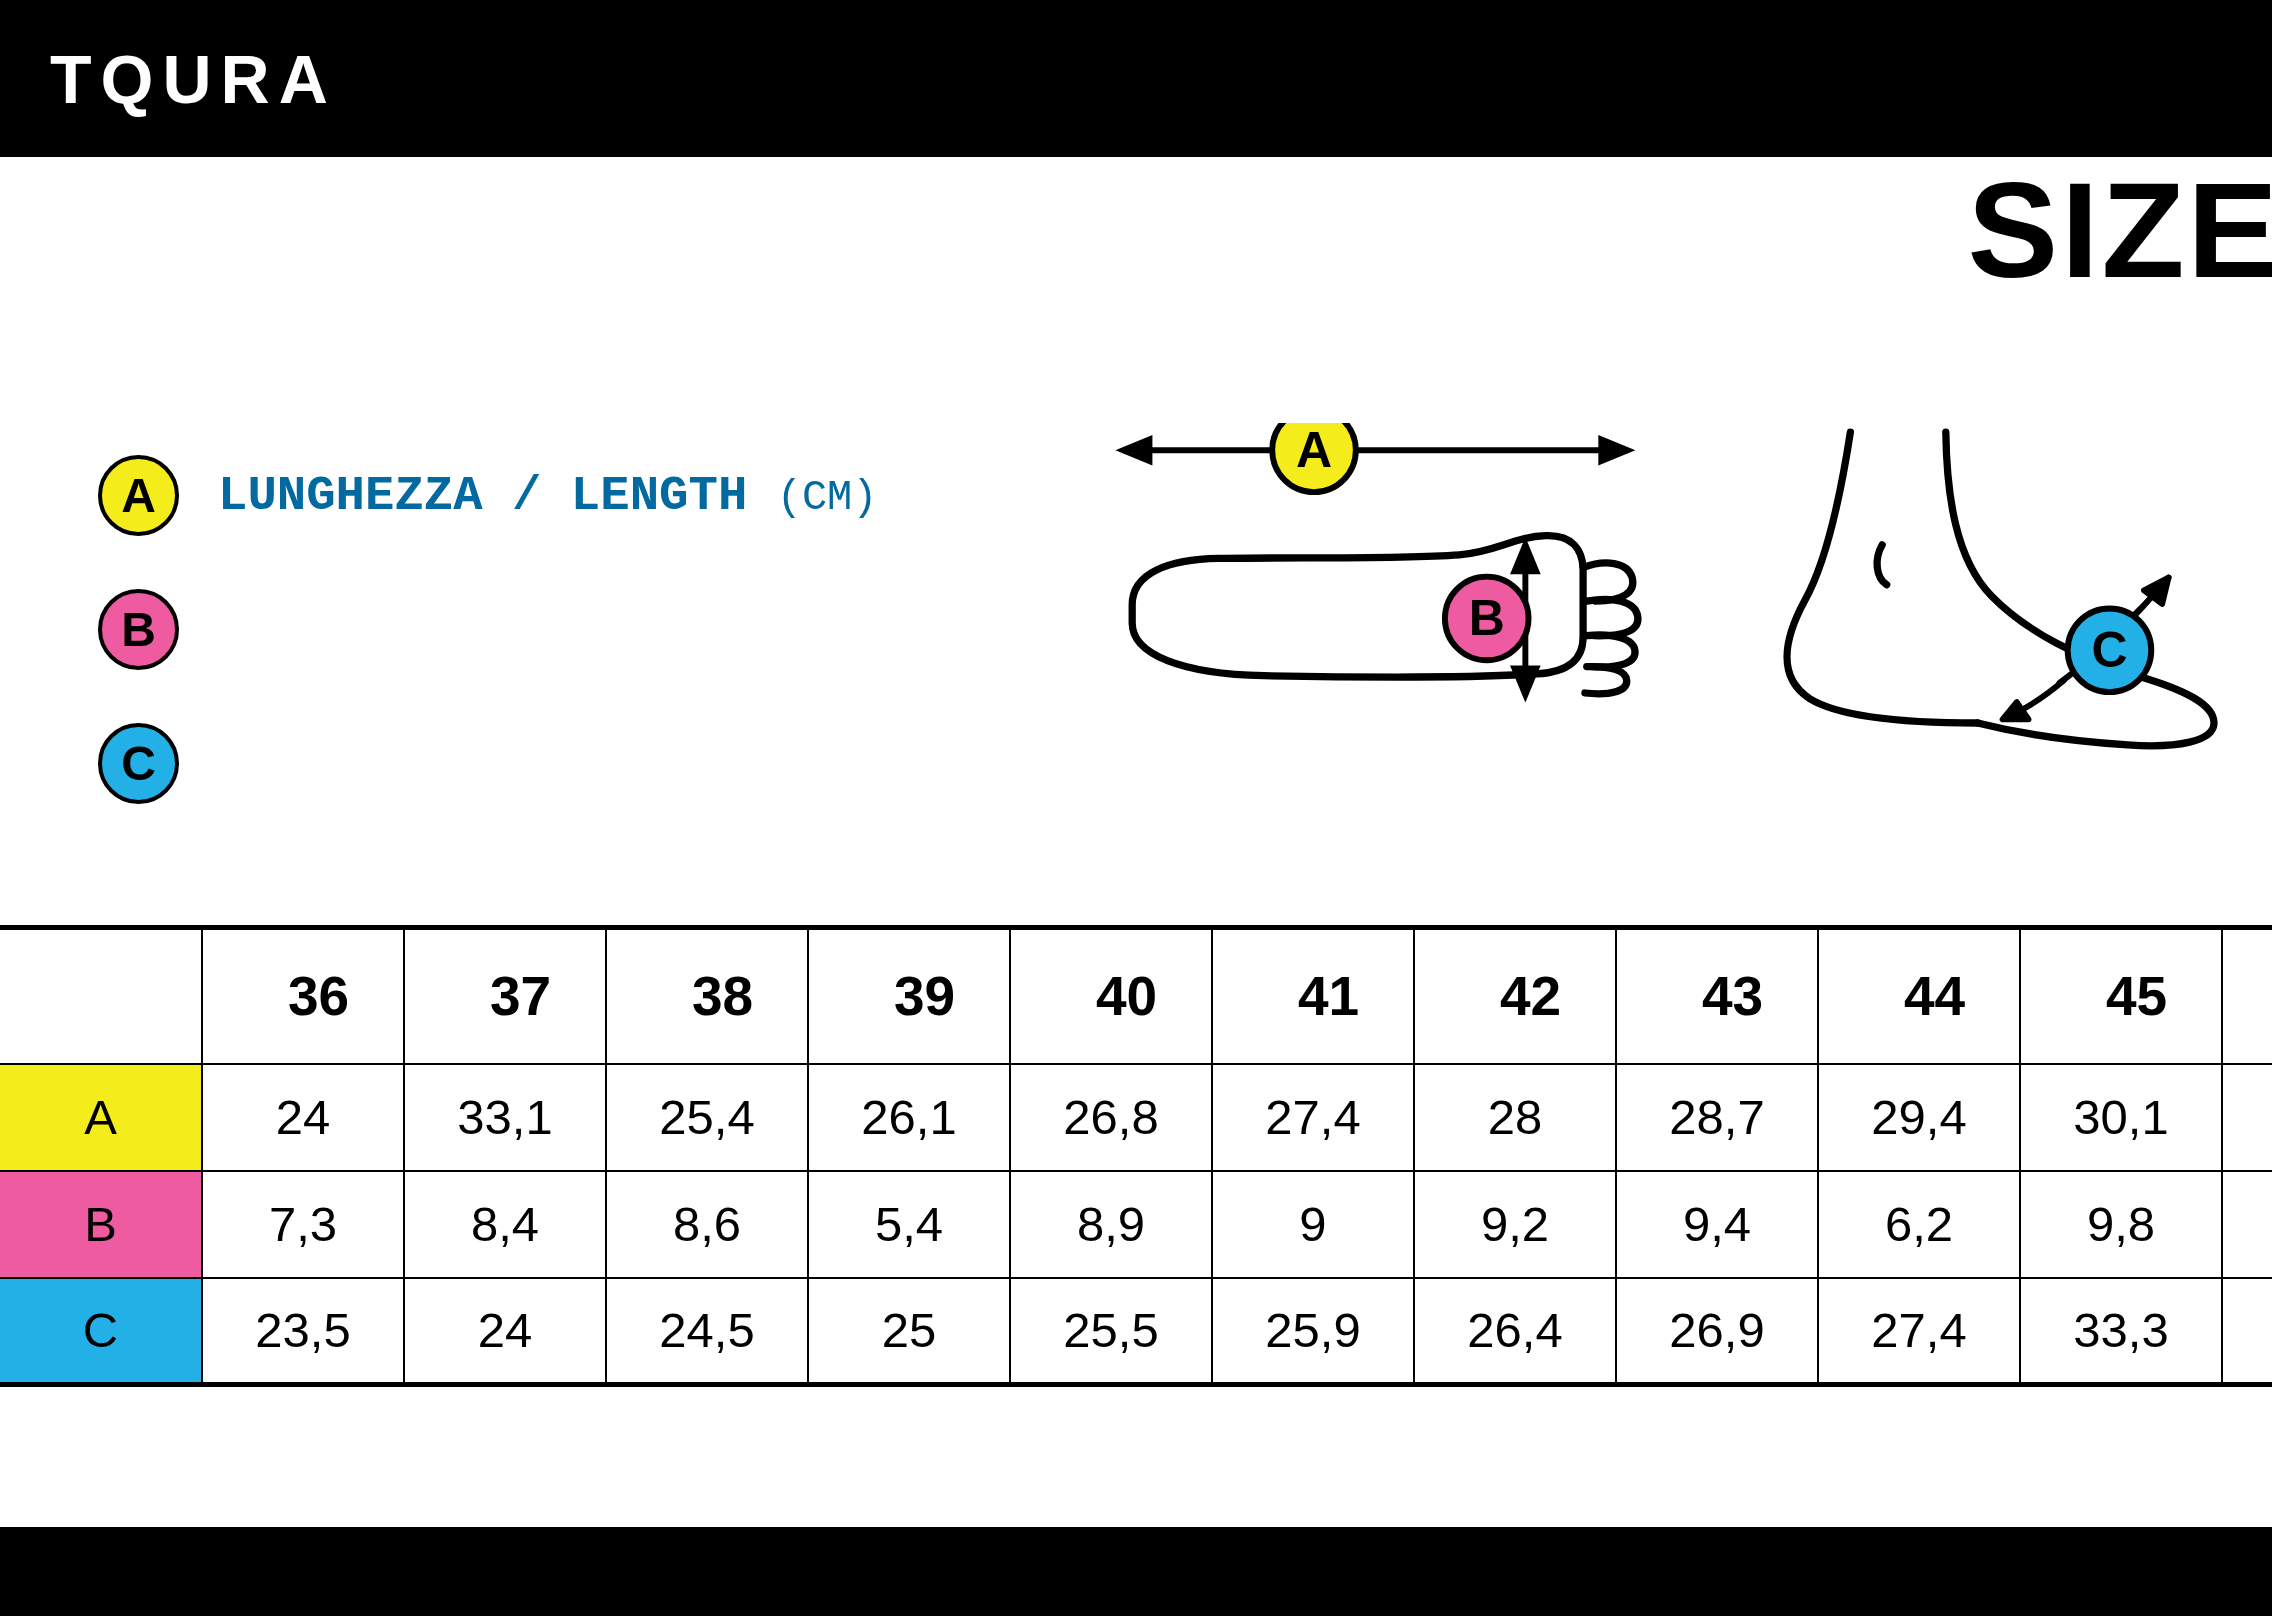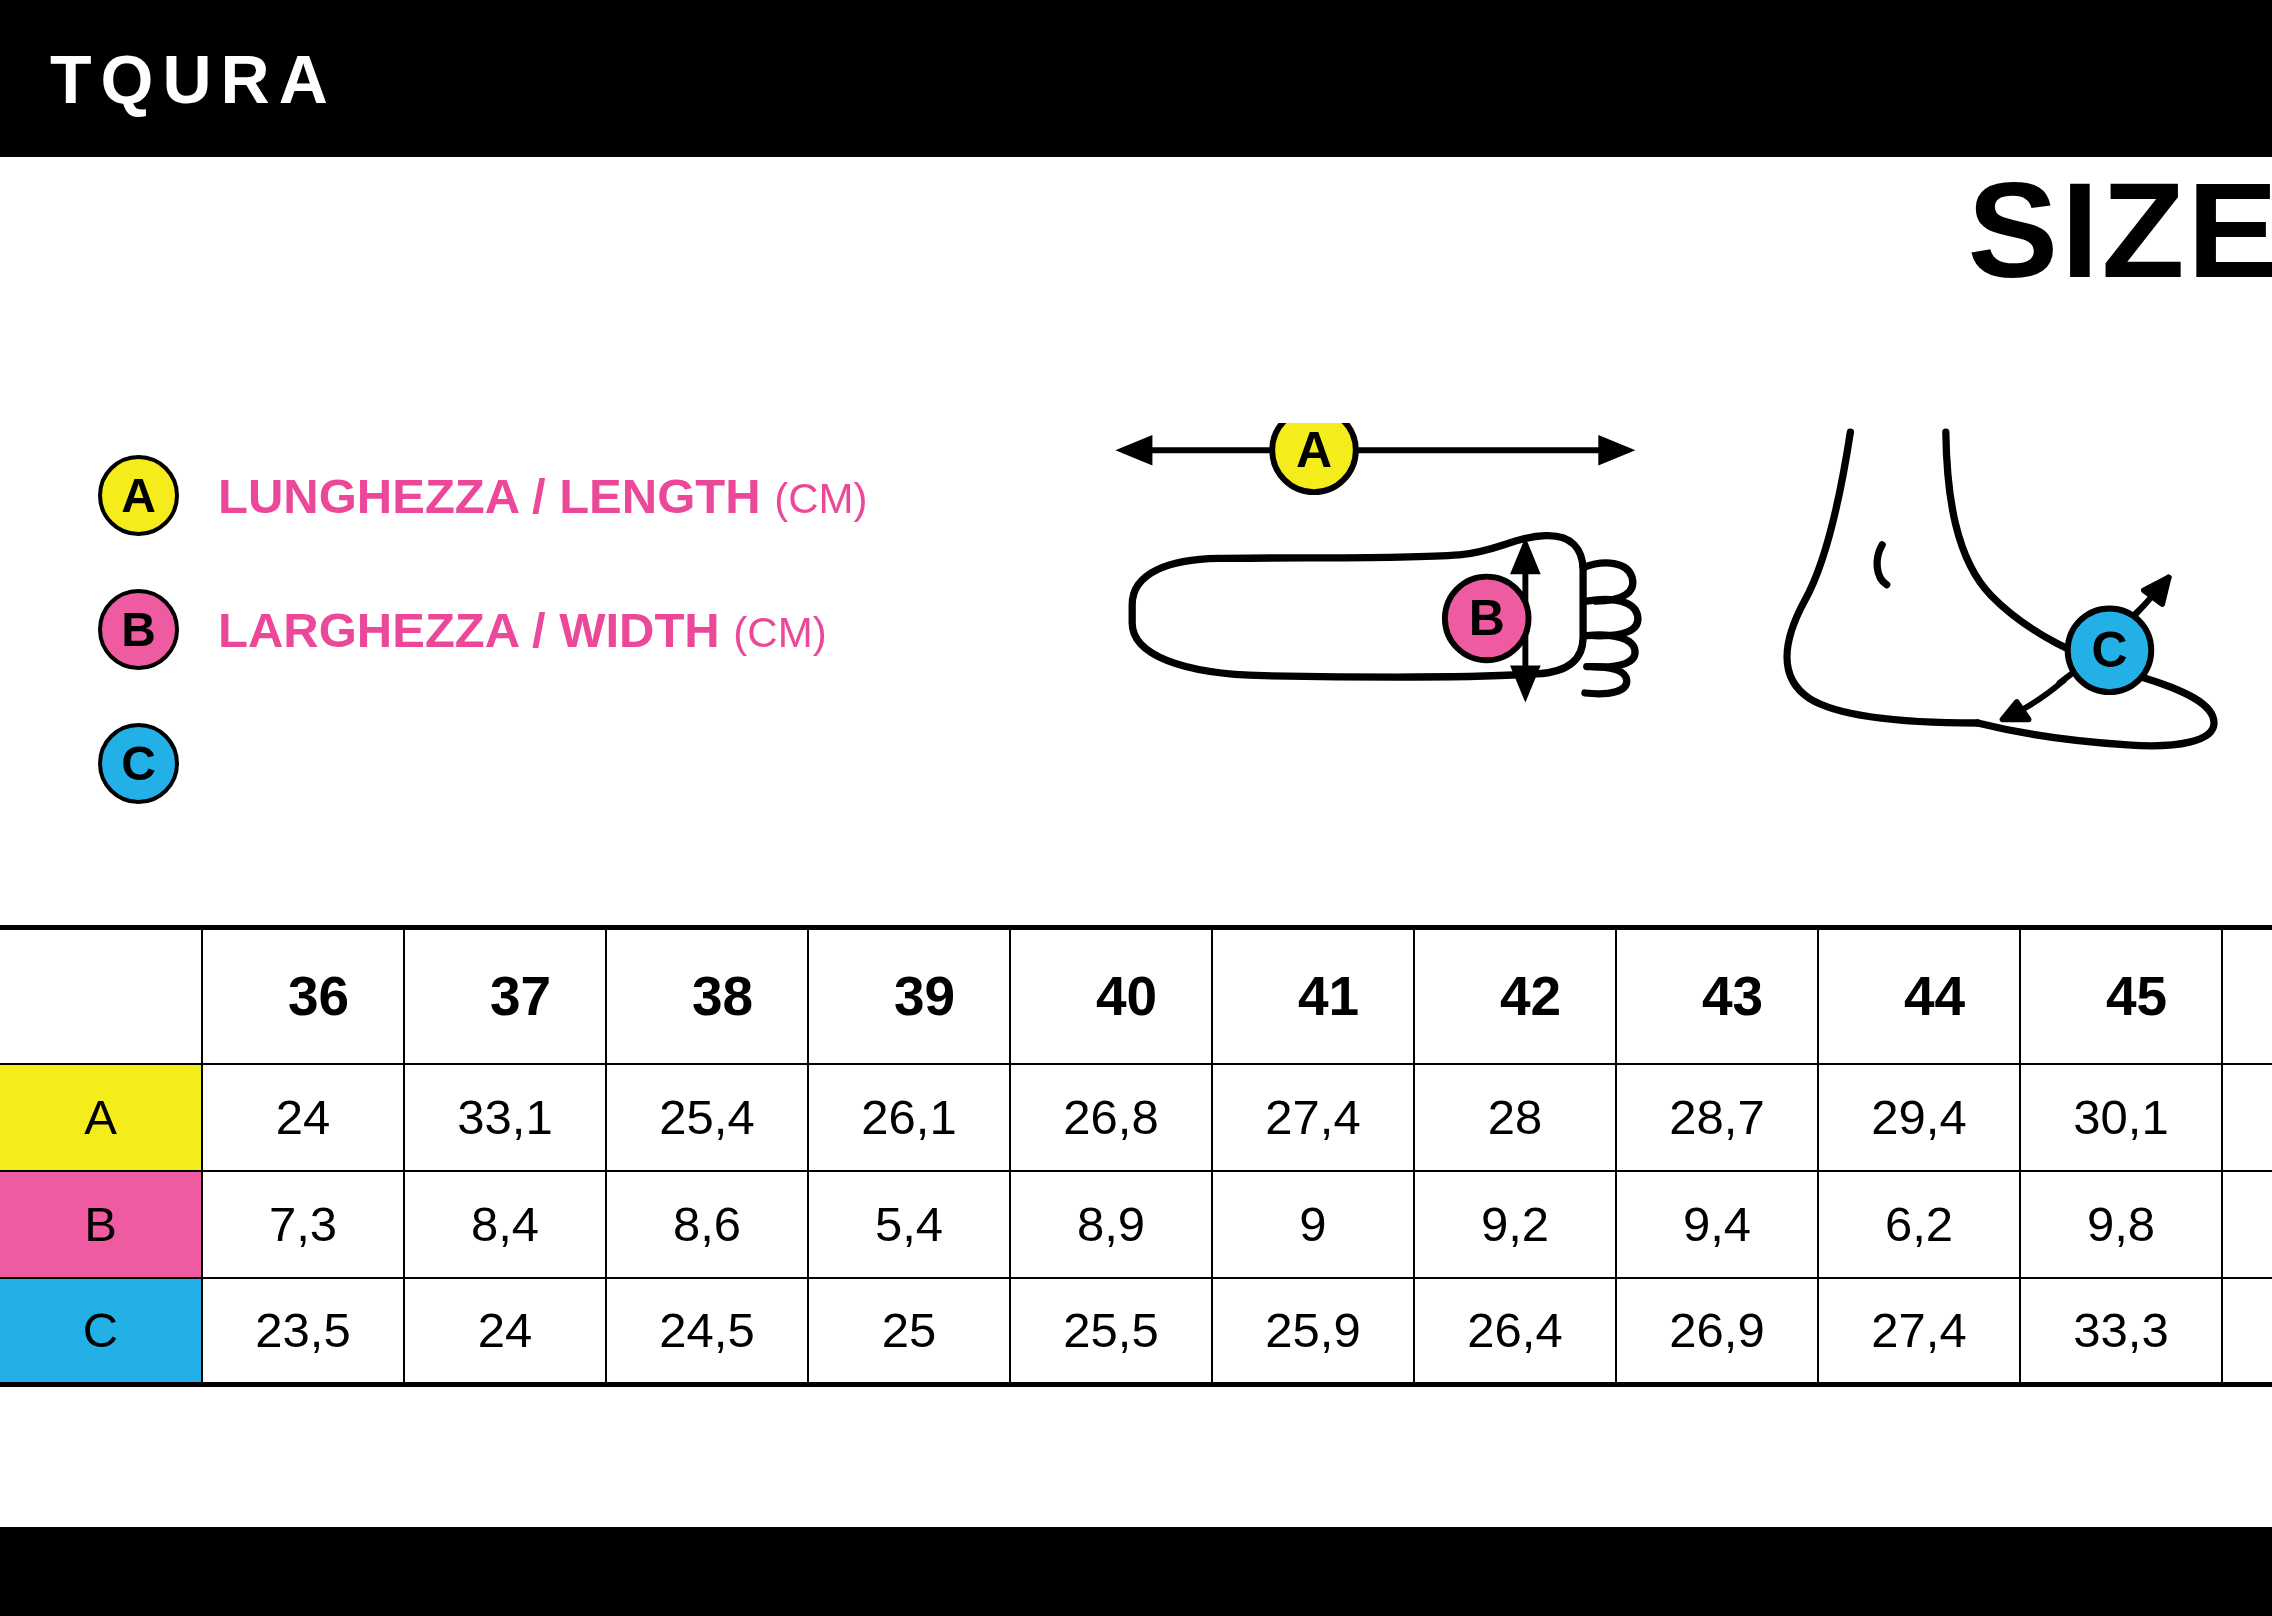--- a/index.html
+++ b/index.html
@@ -81,22 +81,23 @@
     color: #000000;
     flex: 0 0 auto;
   }
   .badge-a { background: #f5ec1c; }
   .badge-b { background: #ef5ba1; }
   .badge-c { background: #23b0e6; }
   .legend-text {
     margin-left: 39px;
     font-size: 49px;
     font-weight: bold;
-    color: #ec4899;
+    color: #0369a1;
     white-space: nowrap;
+    font-family: Liberation Mono, monospace;
   }
   .legend-text .unit {
     font-weight: normal;
     font-size: 42px;
   }
 
   
   .diagrams {
     position: absolute;
     left: 1114px; top: 423px;
@@ -173,24 +174,20 @@
     <div class="legend-row">
       <div class="badge badge-a">A</div>
       <div class="legend-text">
         <span>LUNGHEZZA / LENGTH</span>
         <span class="unit">(CM)</span>
       </div>
     </div>
 
     <div class="legend-row">
       <div class="badge badge-b">B</div>
-      <div class="legend-text">
-        <span>LARGHEZZA / WIDTH</span>
-        <span class="unit">(CM)</span>
-      </div>
     </div>
 
     <div class="legend-row">
       <div class="badge badge-c">C</div>
     </div>
 
   </div>
 
   <div class="diagrams">
     <svg class="diag-svg" width="1250" height="400" viewBox="0 0 2750 880" xmlns="http://www.w3.org/2000/svg">

